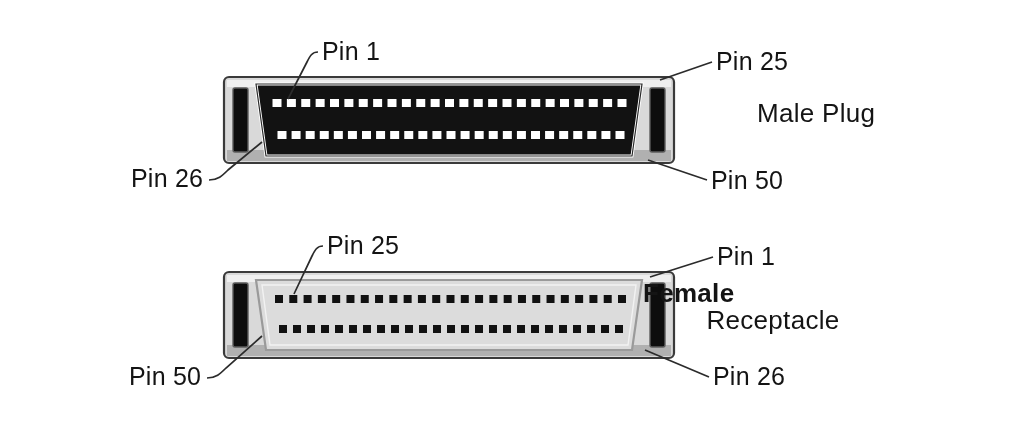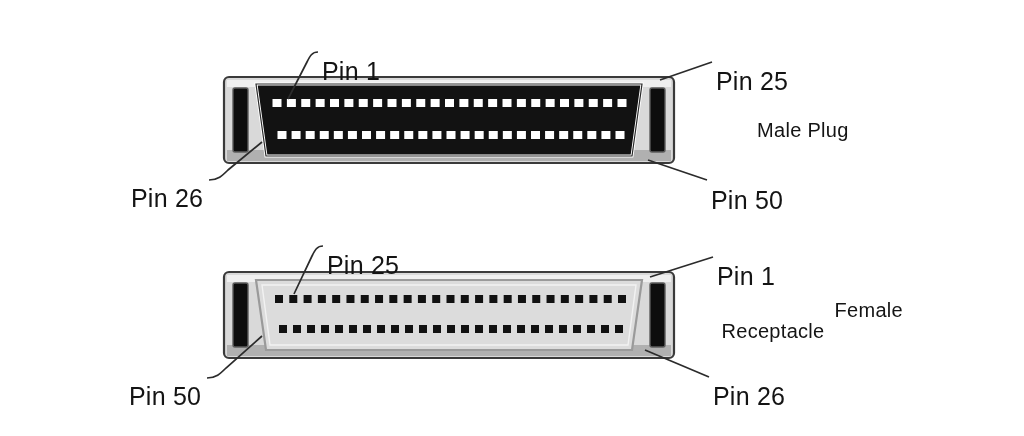--- a/index.html
+++ b/index.html
@@ -12,24 +12,23 @@
   }
   #stage{position:absolute;left:0;top:0;width:1024px;height:436px;}
   #svg{position:absolute;left:0;top:0;width:1024px;height:436px;}
 
   .label{
     position:absolute;
     color:#141414;
     font-family:"Liberation Sans", sans-serif;
     white-space:nowrap;
     line-height:1.05;
-    margin-top:20px;
   }
   .pin-label{font-size:25px;letter-spacing:.2px;}
-  .title{font-size:20px;letter-spacing:.3px;}
+  .title{font-size:26px;letter-spacing:.3px;}
   .title.two-line{text-align:center;}
 </style>
 </head>
 <body>
 
 <div id="stage">
 
   <svg id="svg" viewBox="0 0 1024 436">
 
     <g>
@@ -187,17 +186,17 @@
   <div class="label pin-label" style="left:711px; top:167px;">Pin 50</div>
 
   <div class="label title" style="left:757px; top:100px;">Male Plug</div>
 
   <div class="label pin-label" style="left:327px; top:232px;">Pin 25</div>
   <div class="label pin-label" style="left:717px; top:243px;">Pin 1</div>
   <div class="label pin-label" style="left:129px; top:363px;">Pin 50</div>
   <div class="label pin-label" style="left:713px; top:363px;">Pin 26</div>
 
   <div class="label title two-line" style="left: 643px; top: 280px; width: 260px;">
-    <div style="text-align:right;">Female</div>
+    <div style="text-align:left;font-weight:bold;">Female</div>
     <div style="">Receptacle</div>
   </div>
 
 </div>
 
 </body></html>

